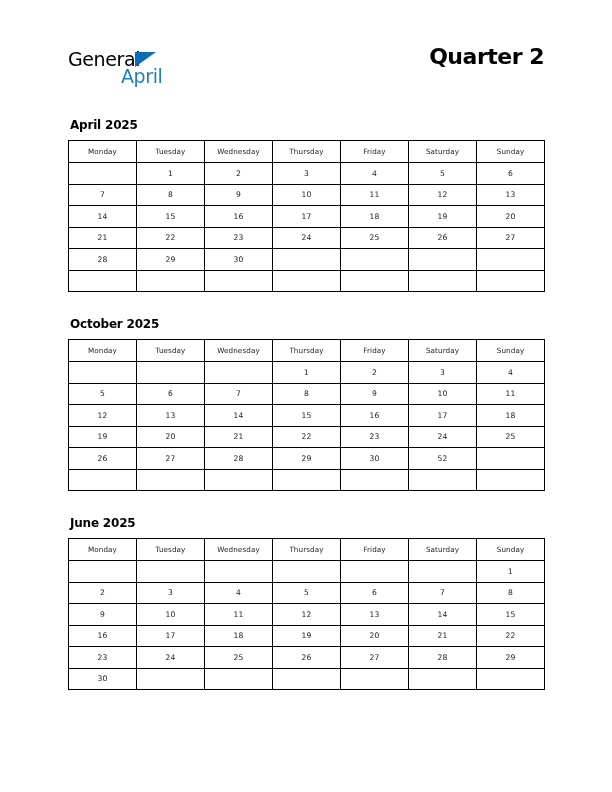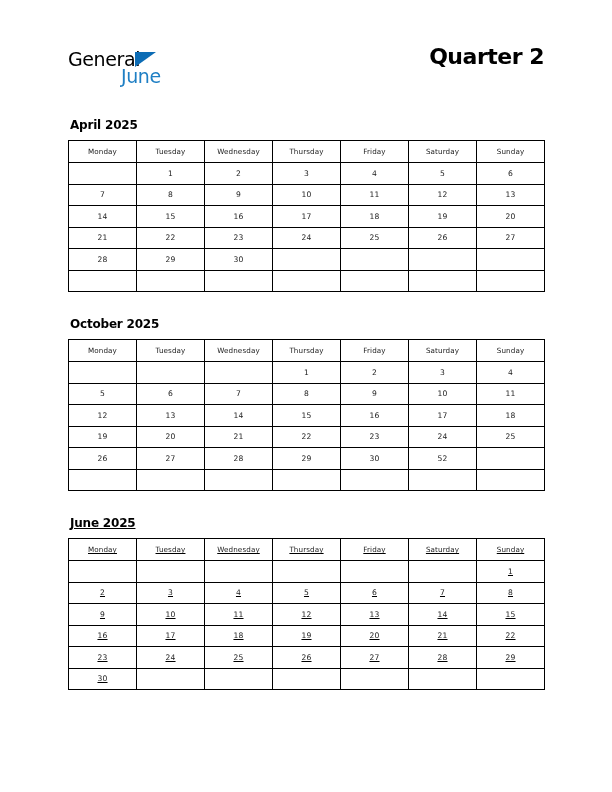--- a/index.html
+++ b/index.html
@@ -85,21 +85,21 @@
   }
 
   
   .month-block {
     position: absolute;
     left: 68px;
     width: 476px;
   }
   .month-block[data-month-index="0"] { top: 118px; }
   .month-block[data-month-index="1"] { top: 317px; }
-  .month-block[data-month-index="2"] { top: 516px; text-decoration: underline; }
+  .month-block[data-month-index="2"] { top: 516px; }
 
   .month-title {
     font-family: "DejaVu Sans", sans-serif;
     font-size: 12px;
     font-weight: 700;
     color: #000000;
     margin: 0 0 8px 2px;
     letter-spacing: -0.2px;
     line-height: 14px;
   }
@@ -138,21 +138,21 @@
 </head>
 <body>
 
 <div class="page">
 
   <div class="header">
 
     <div class="logo">
       <span class="logo-word-general">General</span>
       <span class="logo-triangle"></span>
-      <span class="logo-word-blue">June</span>
+      <span class="logo-word-blue">April</span>
     </div>
 
     <div class="quarter-title">Quarter 2</div>
 
   </div>
 
   <div class="month-block" data-month-index="0">
     <div class="month-title">April 2025</div>
     <table class="cal">
       <colgroup>

